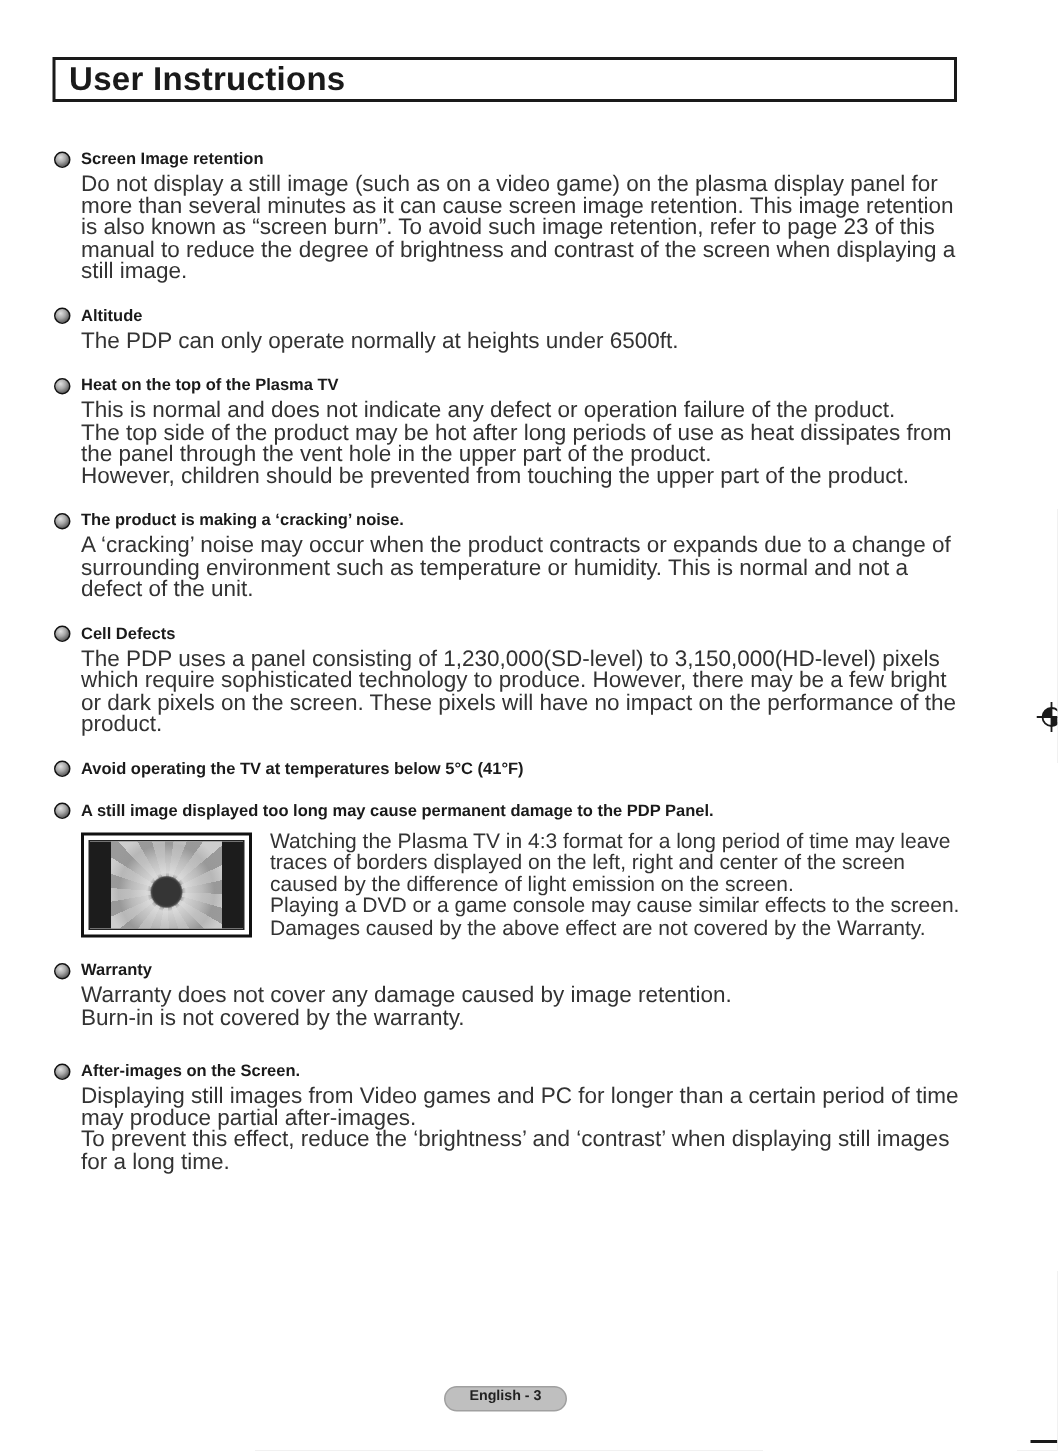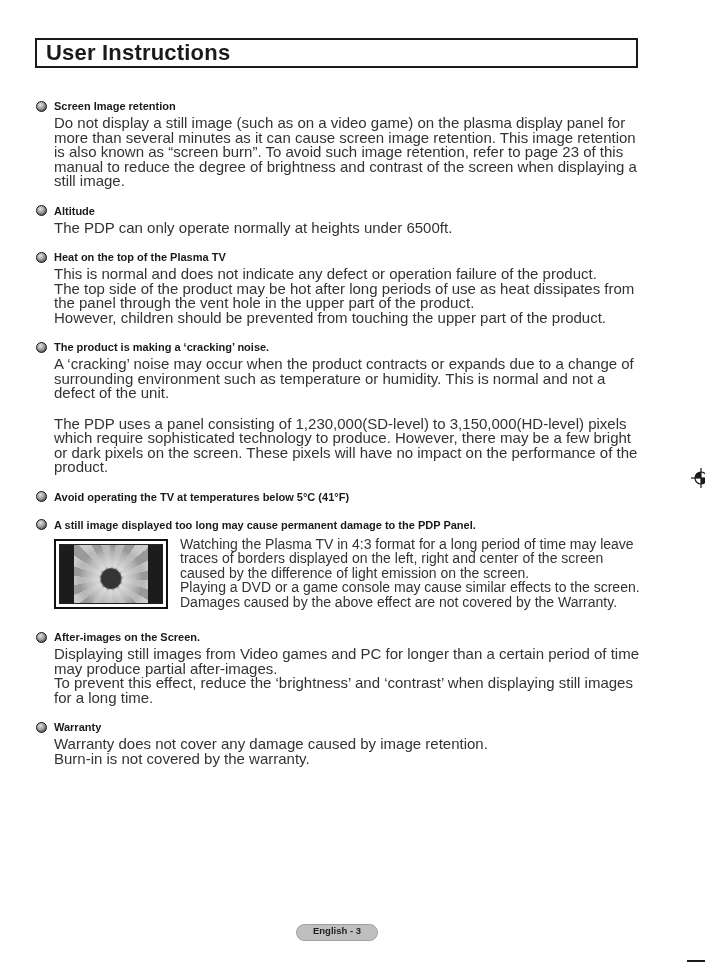--- a/index.html
+++ b/index.html
@@ -98,20 +98,24 @@
       <div class="sec-head">
         <span class="bullet"></span>
         <span class="sec-title">The product is making a ‘cracking’ noise.</span>
       </div>
       <div class="sec-body">
         <div>A ‘cracking’ noise may occur when the product contracts or expands due to a change of surrounding environment such as temperature or humidity. This is normal and not a defect of the unit.</div>
       </div>
     </div>
 
     <div class="section">
+      <div class="sec-head">
+        <span class="bullet"></span>
+        <span class="sec-title">Cell Defects</span>
+      </div>
       <div class="sec-body">
         <div>The PDP uses a panel consisting of 1,230,000(SD-level) to 3,150,000(HD-level) pixels which require sophisticated technology to produce. However, there may be a few bright or dark pixels on the screen. These pixels will have no impact on the performance of the product.</div>
       </div>
     </div>
 
     <div class="section">
       <div class="sec-head">
         <span class="bullet"></span>
         <span class="sec-title">Avoid operating the TV at temperatures below 5°C (41°F)</span>
       </div>
@@ -131,39 +135,39 @@
           </div>
         </div>
         <div class="media-text">
           <div>Watching the Plasma TV in 4:3 format for a long period of time may leave traces of borders displayed on the left, right and center of the screen caused by the difference of light emission on the screen.</div>
           <div>Playing a DVD or a game console may cause similar effects to the screen.</div>
           <div>Damages caused by the above effect are not covered by the Warranty.</div>
         </div>
       </div>
     </div>
 
+    <div class="section">
+      <div class="sec-head">
+        <span class="bullet"></span>
+        <span class="sec-title">Warranty</span>
+      </div>
+      <div class="sec-body">
+        <div>Warranty does not cover any damage caused by image retention.</div>
+        <div>Burn-in is not covered by the warranty.</div>
+      </div>
+    </div>
+
     <div class="section" style="margin-top:22px;">
       <div class="sec-head">
         <span class="bullet"></span>
         <span class="sec-title">After-images on the Screen.</span>
       </div>
       <div class="sec-body">
         <div>Displaying still images from Video games and PC for longer than a certain period of time may produce partial after-images.</div>
         <div>To prevent this effect, reduce the ‘brightness’ and ‘contrast’ when displaying still images for a long time.</div>
-      </div>
-    </div>
-
-    <div class="section">
-      <div class="sec-head">
-        <span class="bullet"></span>
-        <span class="sec-title">Warranty</span>
-      </div>
-      <div class="sec-body">
-        <div>Warranty does not cover any damage caused by image retention.</div>
-        <div>Burn-in is not covered by the warranty.</div>
       </div>
     </div>
 
   </div>
 
   <div class="footer-pill">
     <span>English - 3</span>
   </div>
 
   <svg class="reg-mark" viewBox="0 0 20 20">

